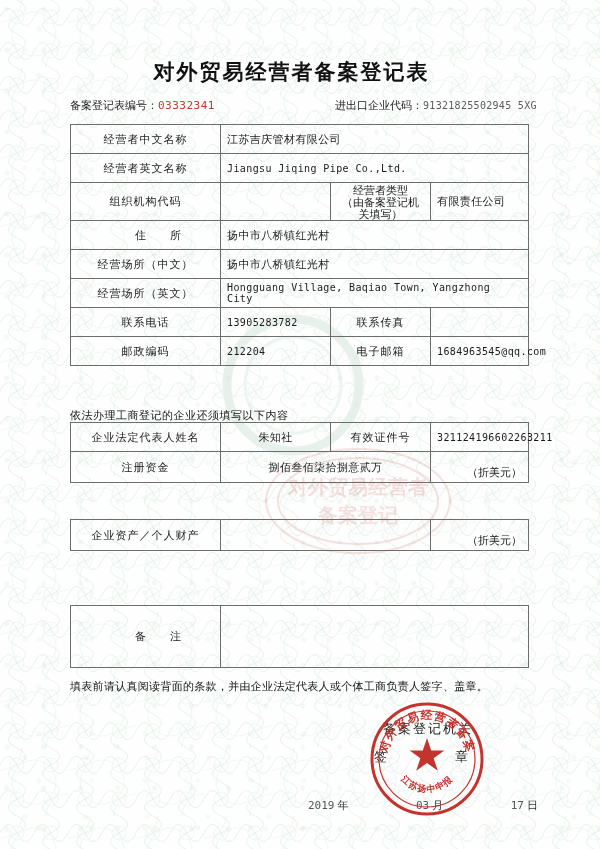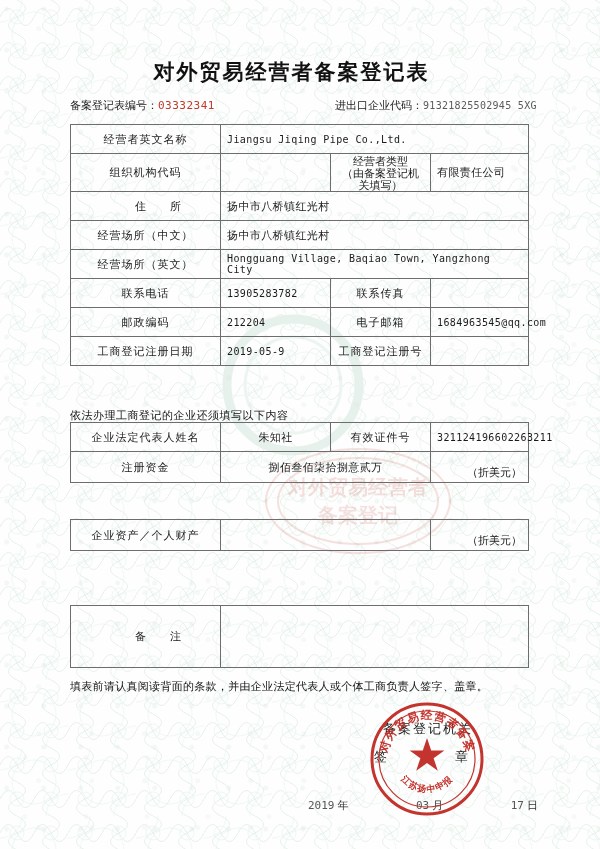--- a/index.html
+++ b/index.html
@@ -256,20 +256,24 @@
 
     <table class="form">
       <colgroup>
         <col style="width:150px">
         <col style="width:110px">
         <col style="width:100px">
         <col style="width:98px">
       </colgroup>
 
       <tbody>
+          <tr>
+        <td class="lbl">经营者中文名称</td>
+        <td class="val" colspan="3">江苏吉庆管材有限公司</td>
+      </tr>
       <tr>
         <td class="lbl">经营者英文名称</td>
         <td class="val mono" colspan="3">Jiangsu Jiqing Pipe Co.,Ltd.</td>
       </tr>
       <tr style="height:38px">
         <td class="lbl">组织机构代码</td>
         <td class="val"></td>
         <td class="two-line">
           经营者类型<br>（由备案登记机关填写）
         </td>
@@ -291,26 +295,20 @@
         <td class="lbl">联系电话</td>
         <td class="val mono">13905283782</td>
         <td class="lbl">联系传真</td>
         <td class="val"></td>
       </tr>
       <tr>
         <td class="lbl">邮政编码</td>
         <td class="val mono">212204</td>
         <td class="lbl">电子邮箱</td>
         <td class="val mono">1684963545@qq.com</td>
-      </tr>
-      <tr>
-        <td class="lbl">工商登记注册日期</td>
-        <td class="val mono">2019-05-9</td>
-        <td class="lbl">工商登记注册号</td>
-        <td class="val"></td>
       </tr>
     </tbody>
       </table>
 
     <div class="sect" style="top:408px;">依法办理工商登记的企业还须填写以下内容</div>
 
     <table class="form" style="top:422px;">
       <colgroup>
         <col style="width:150px">
         <col style="width:110px">

